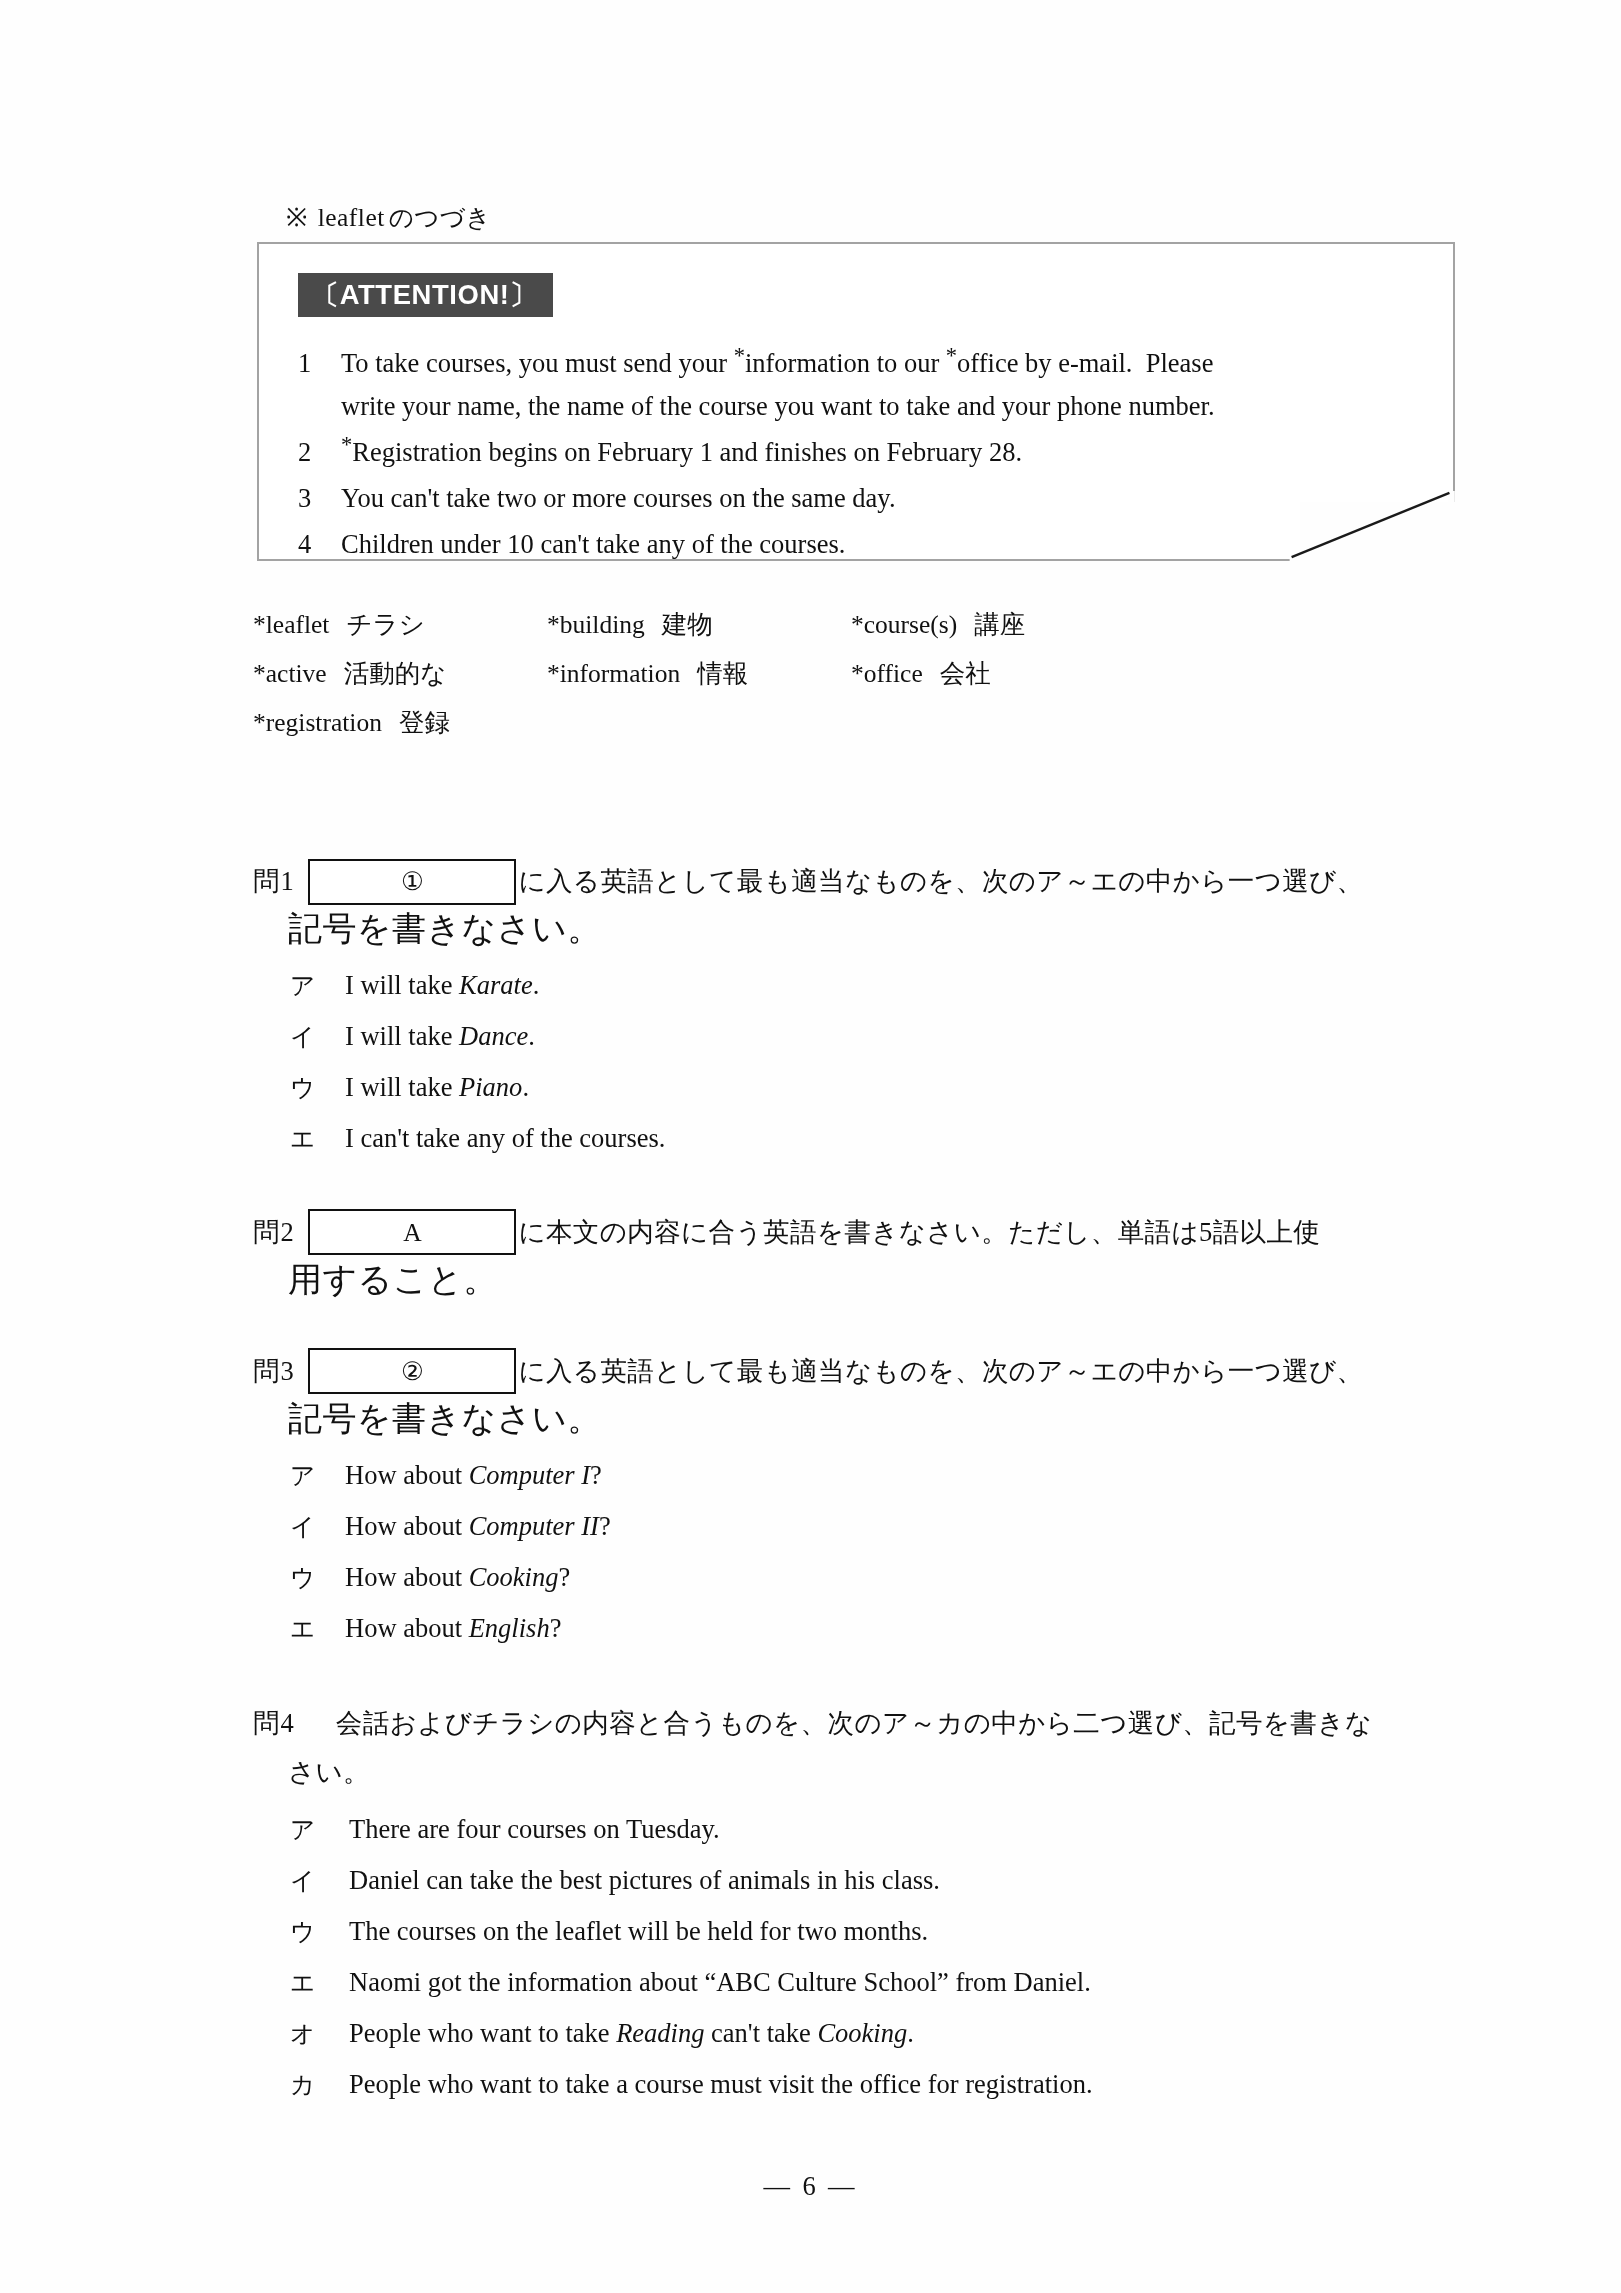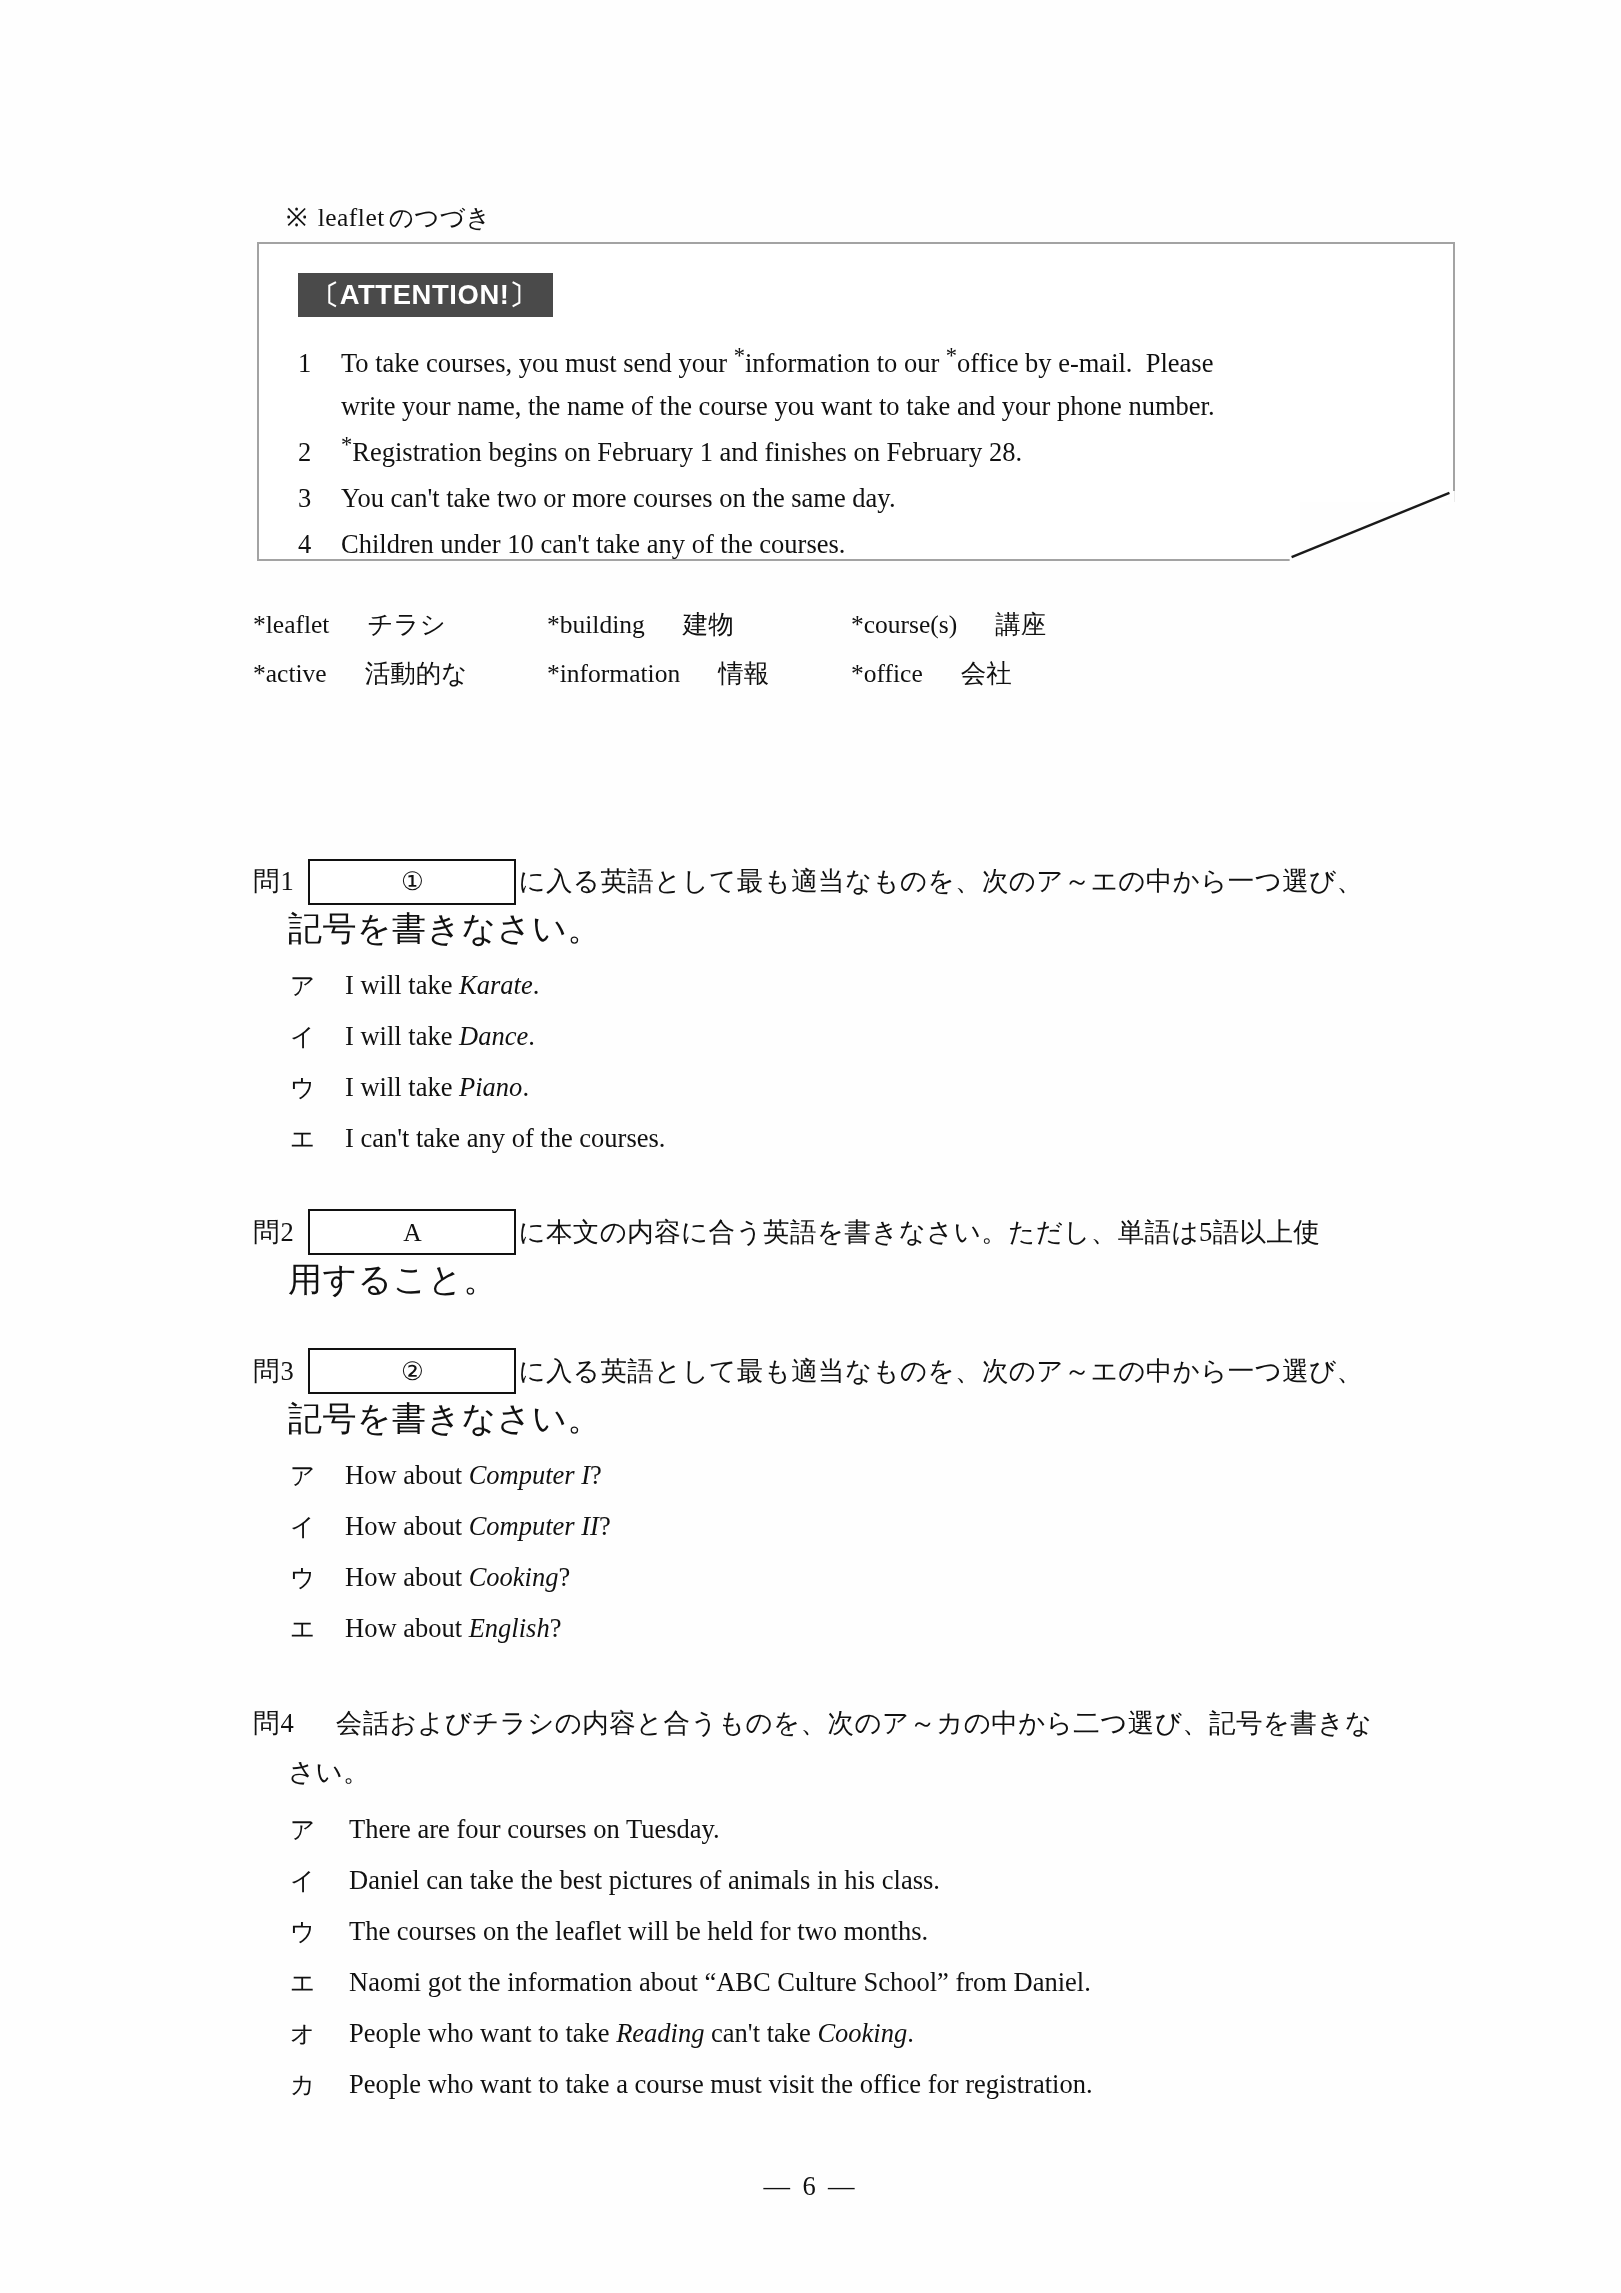--- a/index.html
+++ b/index.html
@@ -130,21 +130,21 @@
   }
   .gl-cell {
     font-size: 25.5px;
     line-height: 39px;
     white-space: nowrap;
   }
   .gl-cell.c1 { width: 294px; flex: 0 0 294px; }
   .gl-cell.c2 { width: 304px; flex: 0 0 304px; }
   .gl-cell.c3 { width: 314px; flex: 0 0 314px; }
   .gl-term { }
-  .gl-def { margin-left: 38px; }
+  .gl-def { margin-left: 17px; }
 
   
   .questions {
     position: absolute;
     left: 253px;
     top: 858px;
     width: 1225px;
   }
   .qblock {
     margin-bottom: 45px;
@@ -277,20 +277,23 @@
     <div class="gl-row">
       <div class="gl-cell c1"><span class="gl-term">*leaflet</span><span class="gl-def">チラシ</span></div>
       <div class="gl-cell c2"><span class="gl-term">*building</span><span class="gl-def">建物</span></div>
       <div class="gl-cell c3"><span class="gl-term">*course(s)</span><span class="gl-def">講座</span></div>
     </div>
     <div class="gl-row">
       <div class="gl-cell c1"><span class="gl-term">*active</span><span class="gl-def">活動的な</span></div>
       <div class="gl-cell c2"><span class="gl-term">*information</span><span class="gl-def">情報</span></div>
       <div class="gl-cell c3"><span class="gl-term">*office</span><span class="gl-def">会社</span></div>
     </div>
+    <div class="gl-row">
+      <div class="gl-cell c1"><span class="gl-term">*registration</span><span class="gl-def">登録</span></div>
+    </div>
   </div>
 
   <div class="questions">
 
     <div class="qblock">
       <div class="qhead">
         <span class="qlabel">問1</span>
         <span class="ansbox">①</span>
         <span class="qtext">に入る英語として最も適当なものを、次のア～エの中から一つ選び、</span>
       </div>

